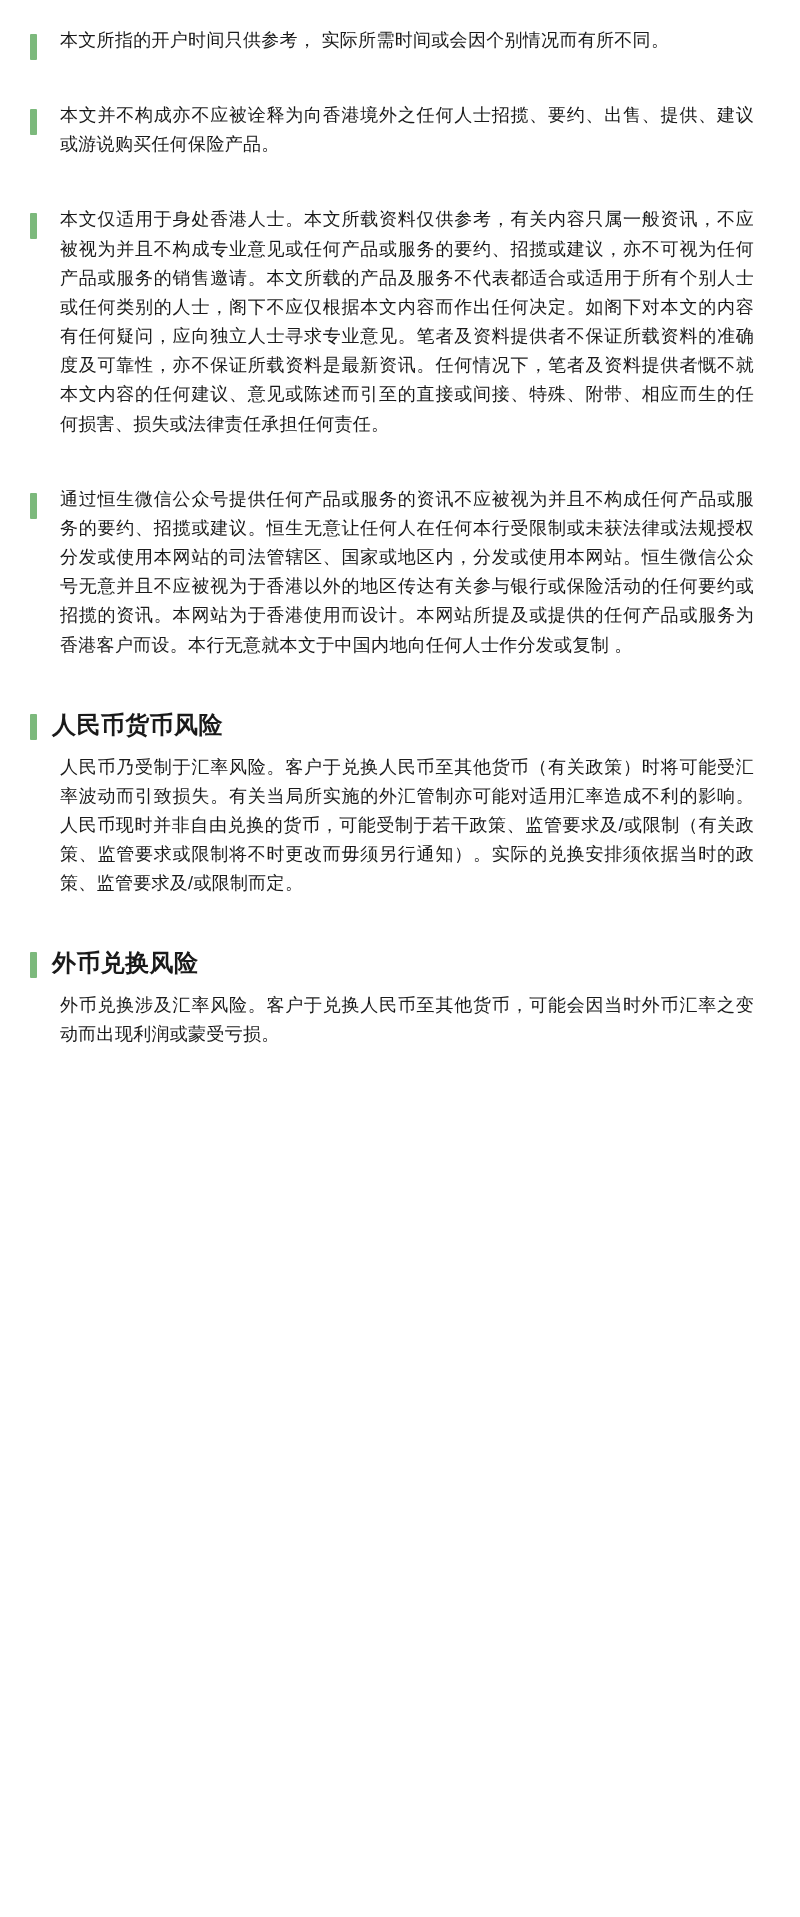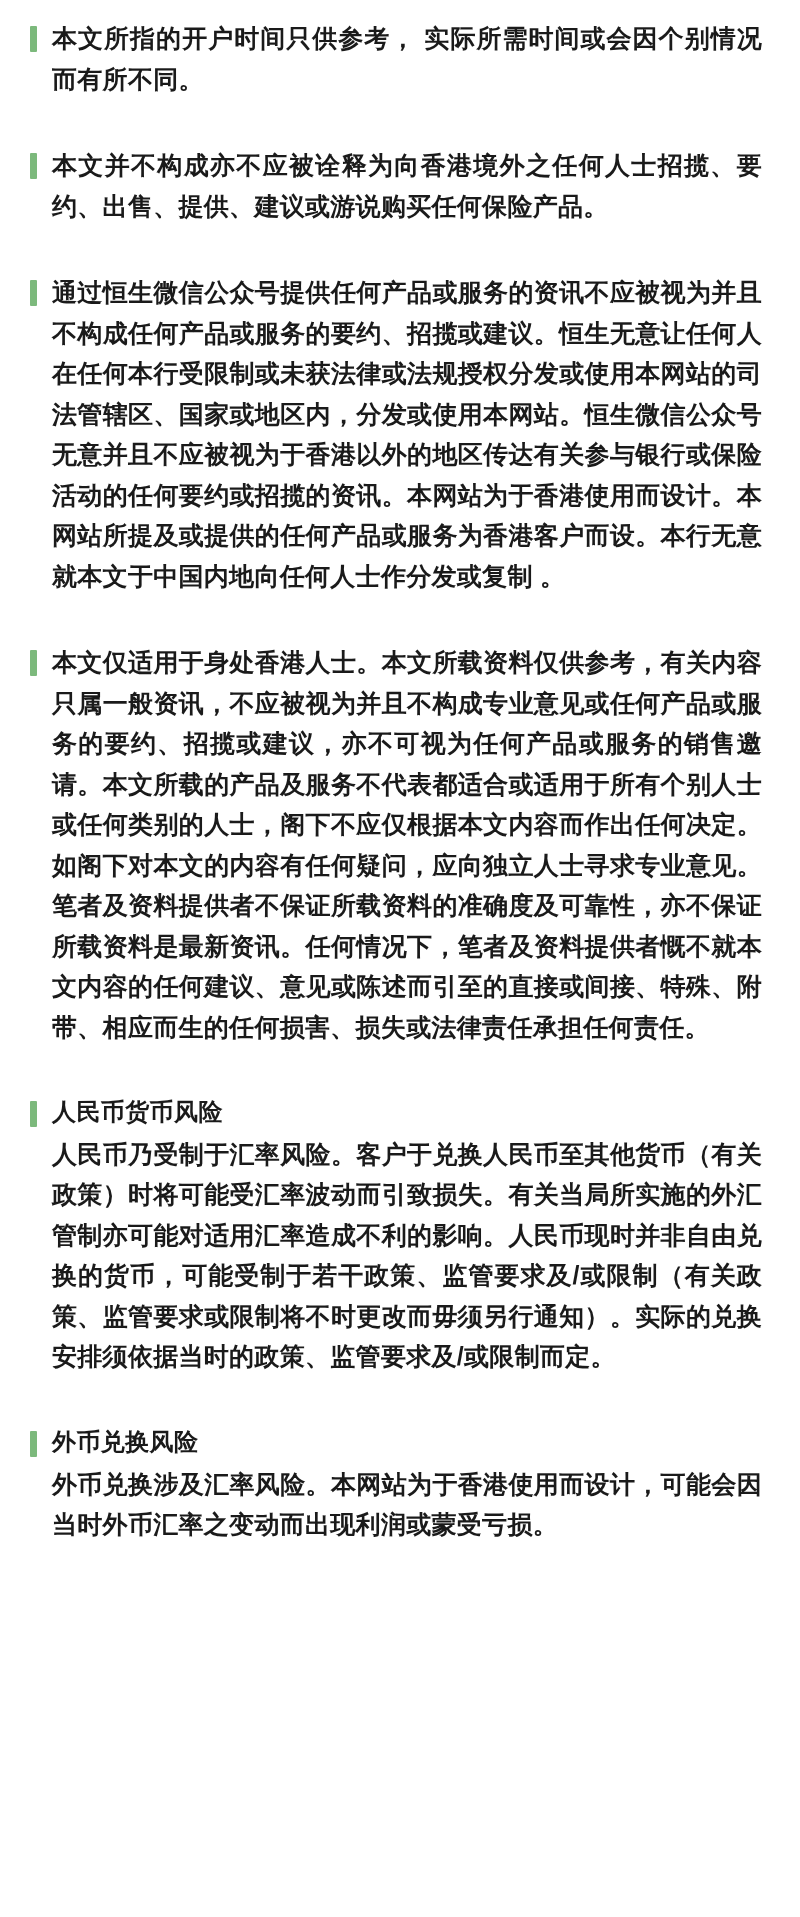--- a/index.html
+++ b/index.html
@@ -37,25 +37,25 @@
     border-radius: 1px;
   }
   .heading {
     font-size: 24px;
     line-height: 1.62;
     font-weight: 700;
     letter-spacing: 0.4px;
     margin: 0 0 2px 0;
   }
   .para {
-    font-size: 25px;
+    font-size: 18px;
     line-height: 1.62;
-    font-weight: 700;
+    font-weight: 400;
     letter-spacing: 0.3px;
-    margin: 0;
+    margin: 8px;
     text-align: justify;
     text-justify: inter-ideograph;
   }
 </style>
 </head>
 <body>
 
 <div class="page">
 
   <div class="block">
@@ -63,34 +63,34 @@
     <p class="para">本文所指的开户时间只供参考， 实际所需时间或会因个别情况而有所不同。</p>
   </div>
 
   <div class="block">
     <span class="bar"></span>
     <p class="para">本文并不构成亦不应被诠释为向香港境外之任何人士招揽、要约、出售、提供、建议或游说购买任何保险产品。</p>
   </div>
 
   <div class="block">
     <span class="bar"></span>
-    <p class="para">通过恒生微信公众号提供任何产品或服务的资讯不应被视为并且不构成任何产品或服务的要约、招揽或建议。恒生无意让任何人在任何本行受限制或未获法律或法规授权分发或使用本网站的司法管辖区、国家或地区内，分发或使用本网站。恒生微信公众号无意并且不应被视为于香港以外的地区传达有关参与银行或保险活动的任何要约或招揽的资讯。本网站为于香港使用而设计。本网站所提及或提供的任何产品或服务为香港客户而设。本行无意就本文于中国内地向任何人士作分发或复制 。</p>
+    <p class="para">本文仅适用于身处香港人士。本文所载资料仅供参考，有关内容只属一般资讯，不应被视为并且不构成专业意见或任何产品或服务的要约、招揽或建议，亦不可视为任何产品或服务的销售邀请。本文所载的产品及服务不代表都适合或适用于所有个别人士或任何类别的人士，阁下不应仅根据本文内容而作出任何决定。如阁下对本文的内容有任何疑问，应向独立人士寻求专业意见。笔者及资料提供者不保证所载资料的准确度及可靠性，亦不保证所载资料是最新资讯。任何情况下，笔者及资料提供者慨不就本文内容的任何建议、意见或陈述而引至的直接或间接、特殊、附带、相应而生的任何损害、损失或法律责任承担任何责任。</p>
   </div>
 
   <div class="block">
     <span class="bar"></span>
-    <p class="para">本文仅适用于身处香港人士。本文所载资料仅供参考，有关内容只属一般资讯，不应被视为并且不构成专业意见或任何产品或服务的要约、招揽或建议，亦不可视为任何产品或服务的销售邀请。本文所载的产品及服务不代表都适合或适用于所有个别人士或任何类别的人士，阁下不应仅根据本文内容而作出任何决定。如阁下对本文的内容有任何疑问，应向独立人士寻求专业意见。笔者及资料提供者不保证所载资料的准确度及可靠性，亦不保证所载资料是最新资讯。任何情况下，笔者及资料提供者慨不就本文内容的任何建议、意见或陈述而引至的直接或间接、特殊、附带、相应而生的任何损害、损失或法律责任承担任何责任。</p>
+    <p class="para">通过恒生微信公众号提供任何产品或服务的资讯不应被视为并且不构成任何产品或服务的要约、招揽或建议。恒生无意让任何人在任何本行受限制或未获法律或法规授权分发或使用本网站的司法管辖区、国家或地区内，分发或使用本网站。恒生微信公众号无意并且不应被视为于香港以外的地区传达有关参与银行或保险活动的任何要约或招揽的资讯。本网站为于香港使用而设计。本网站所提及或提供的任何产品或服务为香港客户而设。本行无意就本文于中国内地向任何人士作分发或复制 。</p>
   </div>
 
 
   <div class="block">
     <span class="bar"></span>
     <h2 class="heading">人民币货币风险</h2>
     <p class="para">人民币乃受制于汇率风险。客户于兑换人民币至其他货币（有关政策）时将可能受汇率波动而引致损失。有关当局所实施的外汇管制亦可能对适用汇率造成不利的影响。人民币现时并非自由兑换的货币，可能受制于若干政策、监管要求及/或限制（有关政策、监管要求或限制将不时更改而毋须另行通知）。实际的兑换安排须依据当时的政策、监管要求及/或限制而定。</p>
   </div>
 
   <div class="block">
     <span class="bar"></span>
     <h2 class="heading">外币兑换风险</h2>
-    <p class="para">外币兑换涉及汇率风险。本网站为于香港使用而设计，可能会因当时外币汇率之变动而出现利润或蒙受亏损。</p>
+    <p class="para">外币兑换涉及汇率风险。客户于兑换人民币至其他货币，可能会因当时外币汇率之变动而出现利润或蒙受亏损。</p>
   </div>
 
 </div>
 
 </body></html>

